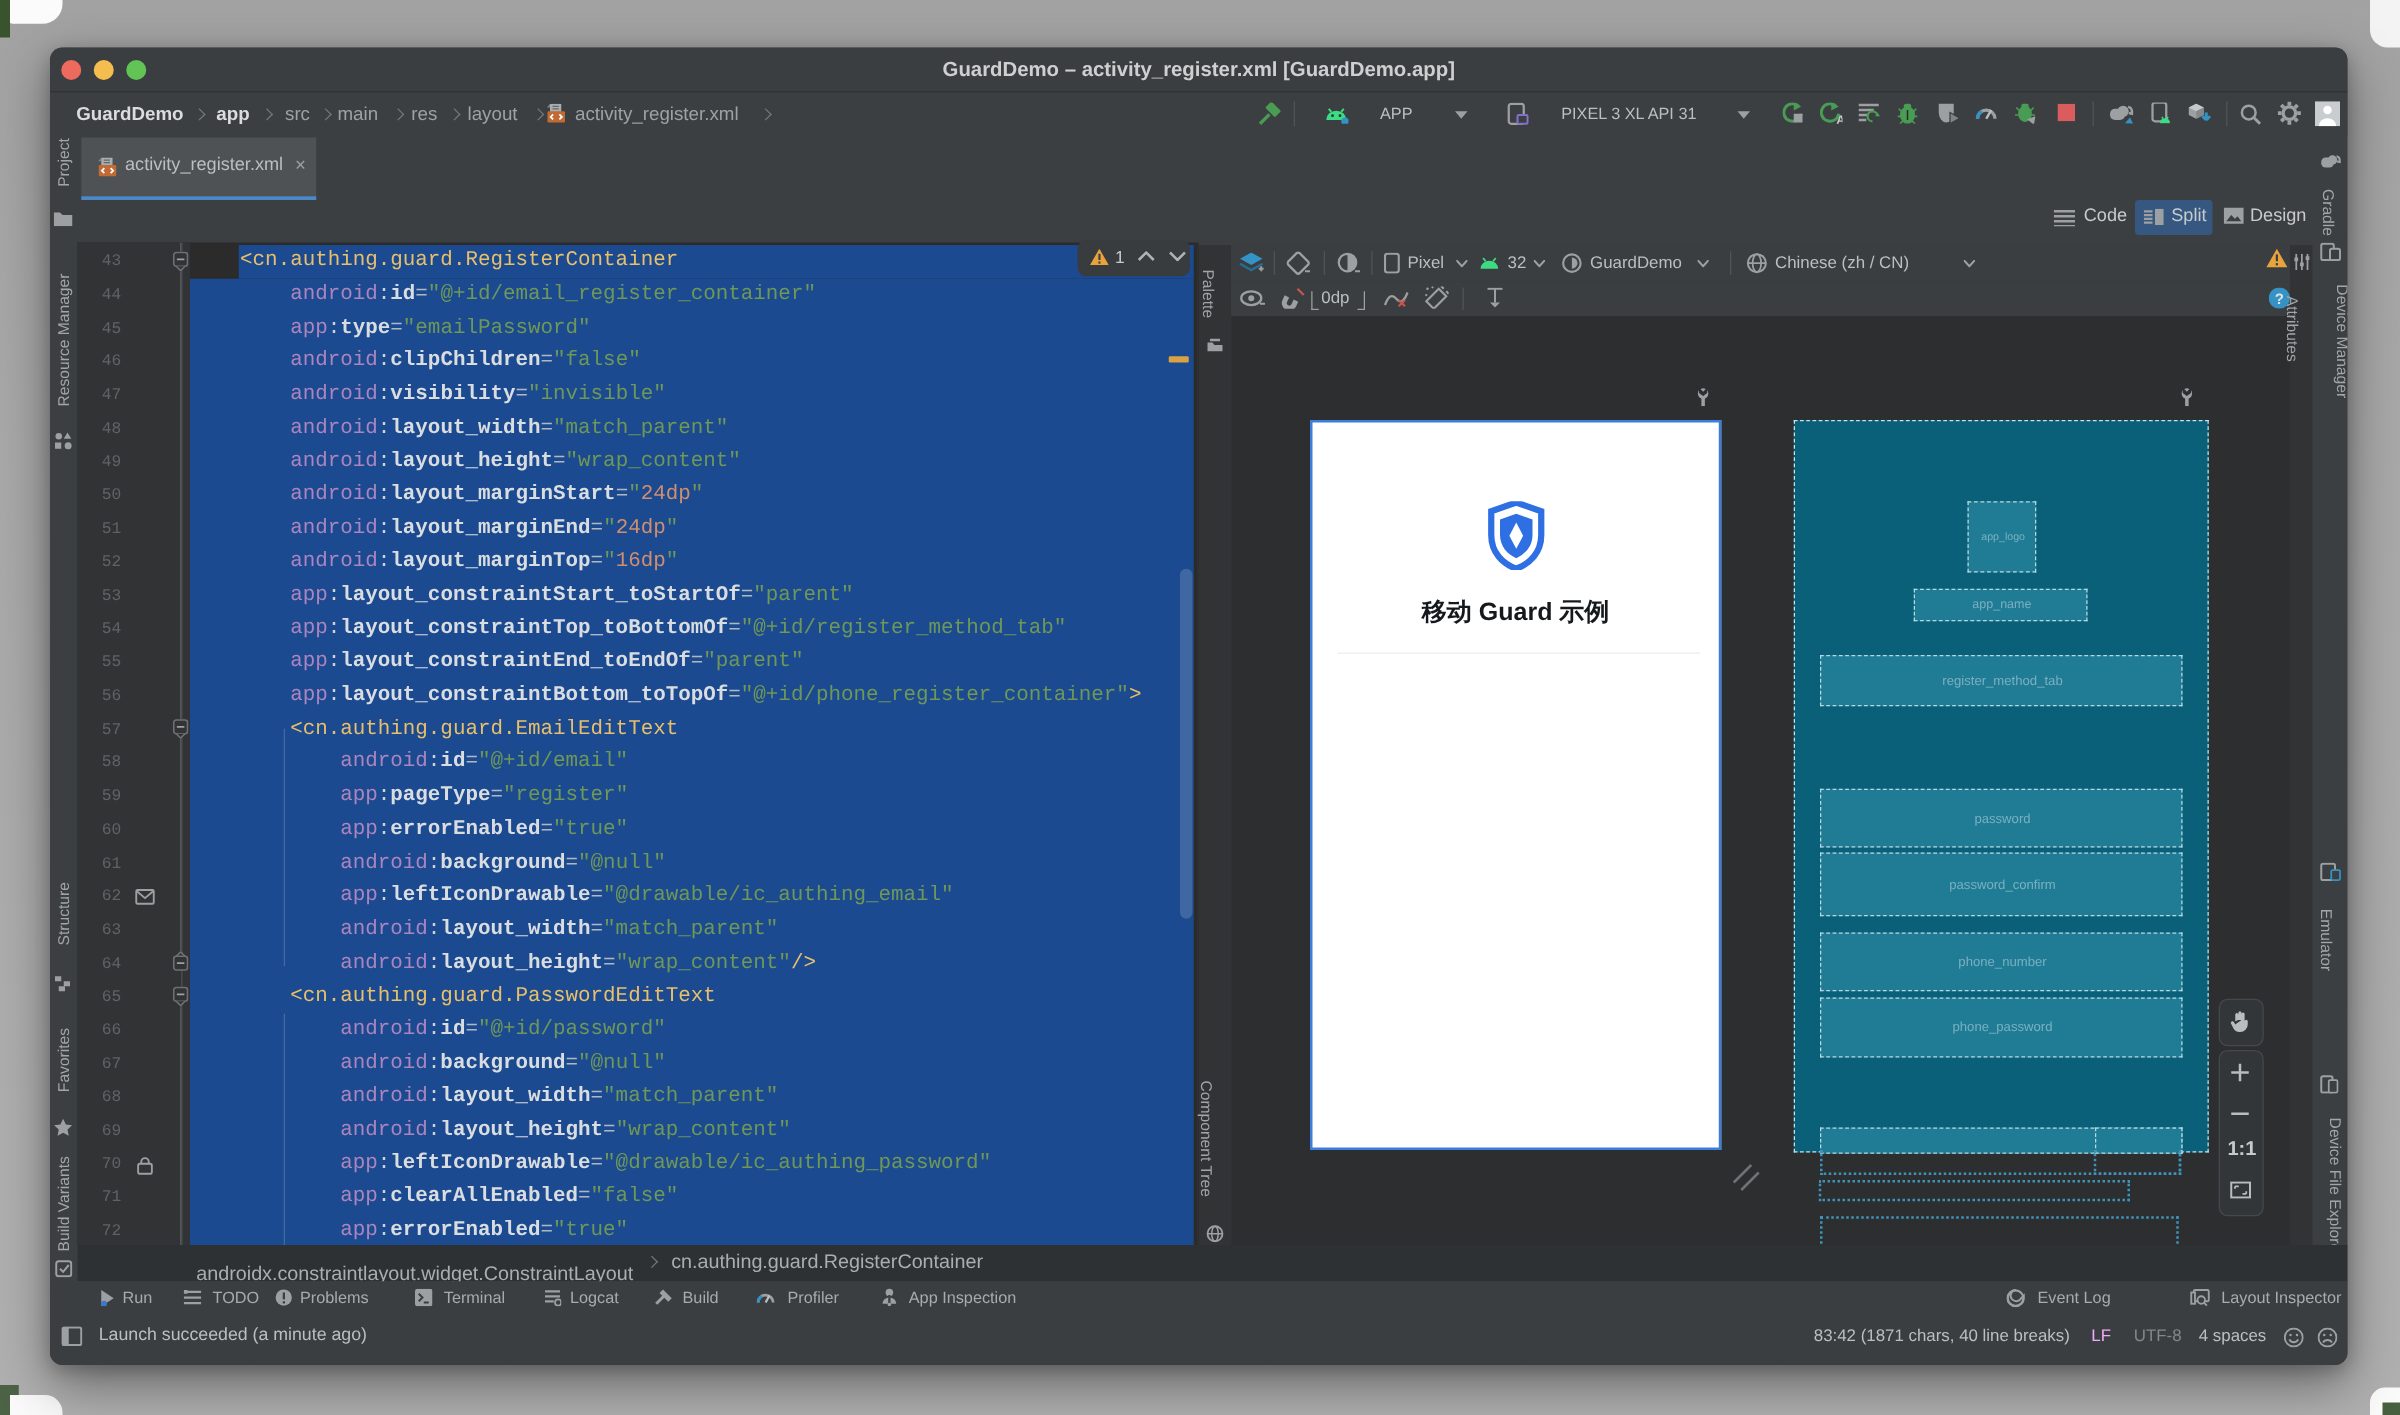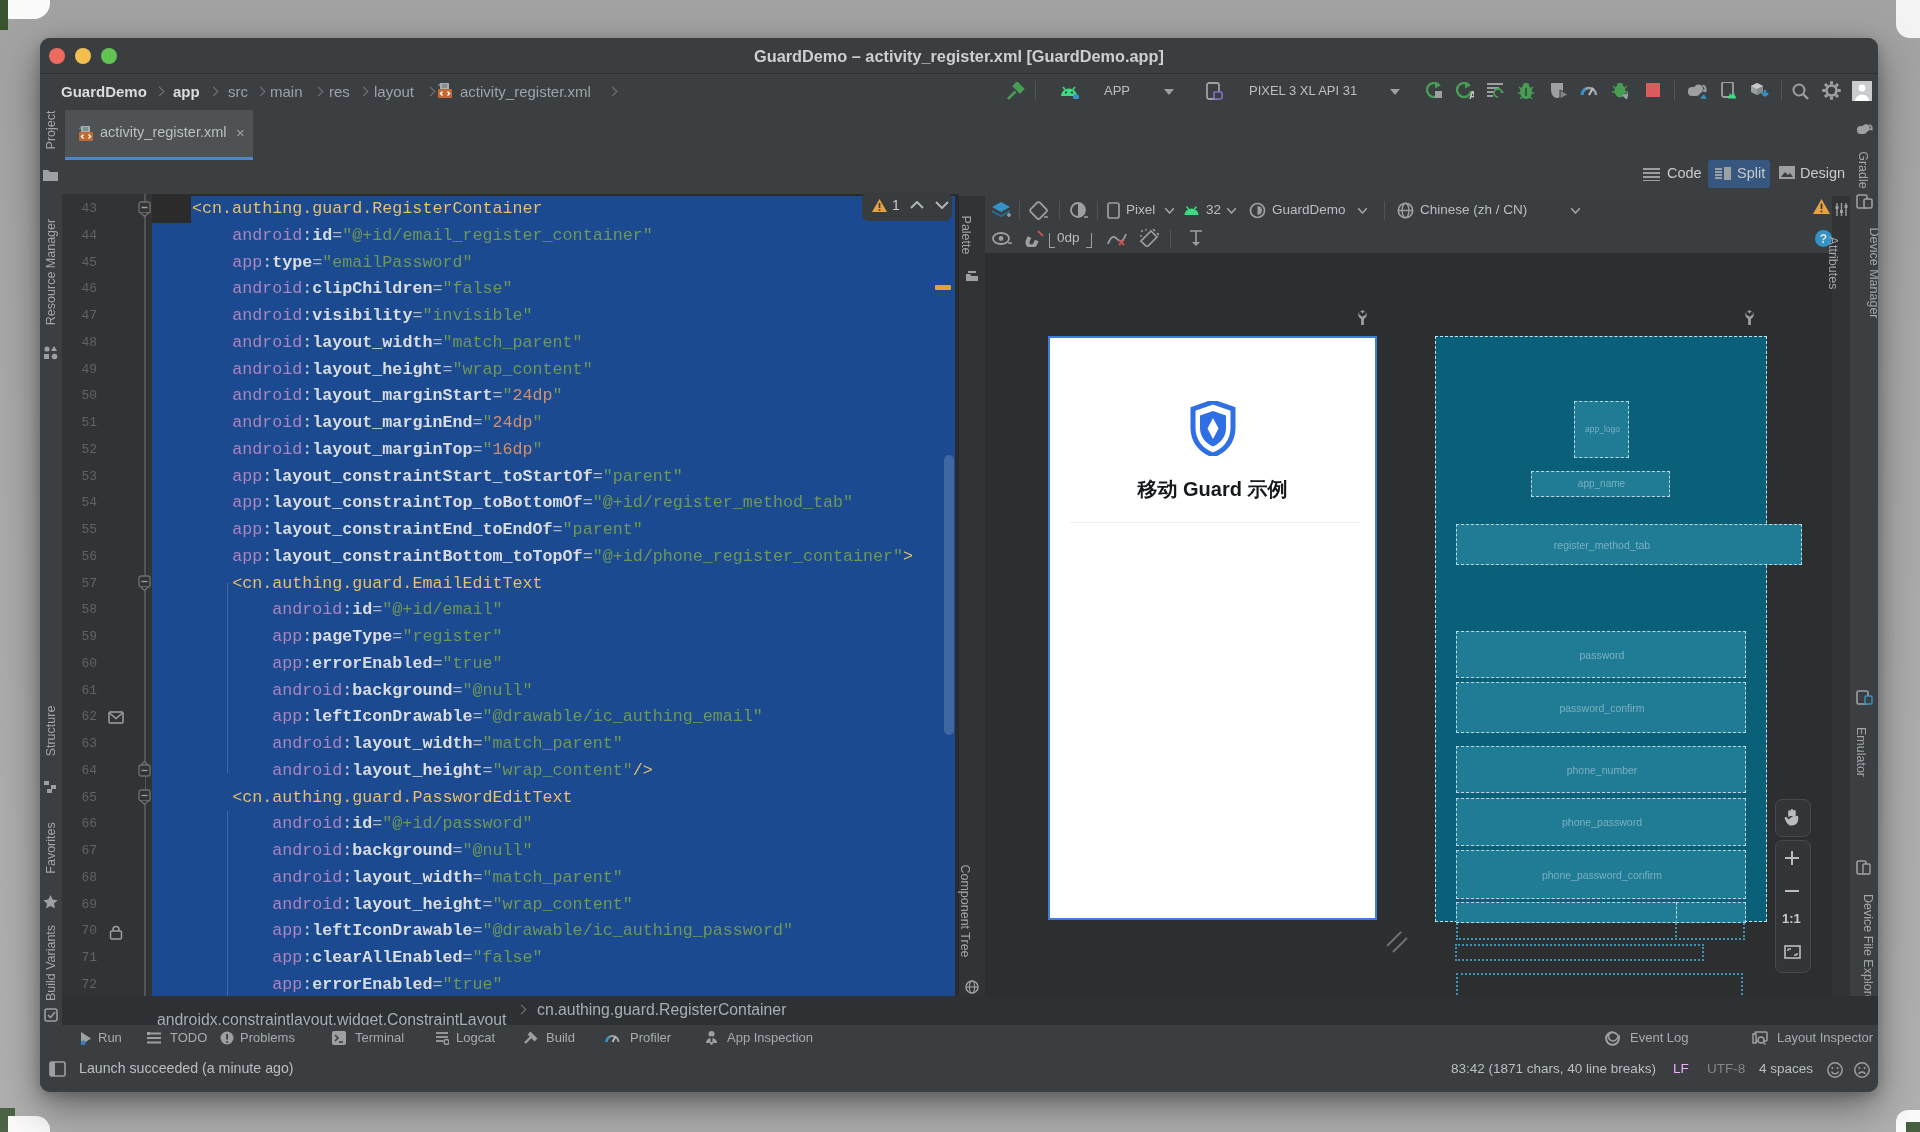--- a/index.html
+++ b/index.html
@@ -600,38 +600,35 @@
         <div class="abs" style="left:0;top:138px;width:325px;text-align:center;font-size:20px;font-weight:700;color:#16191c;">移动 Guard 示例</div>
         <div class="abs" style="left:20px;top:184px;width:290px;height:1px;background:#ededee;"></div>
       </div>
       <div id="phoneB">
         <div class="bbox" style="left:138px;top:64px;width:55px;height:57px;">
           <div style="position:absolute;left:0;top:21.5px;width:55px;color:#79b0c1;font-size:8.5px;text-align:center;">app_logo</div>
         </div>
         <div class="bbox" style="left:95px;top:134px;width:139px;height:26px;">
           <div style="position:absolute;left:0;top:6.0px;width:139px;color:#79b0c1;font-size:10px;text-align:center;">app_name</div>
         </div>
-        <div class="bbox" style="left:20px;top:187px;width:346px;height:41px;">
+        <div class="bbox" style="left:20px;top:187px;width:290px;height:41px;">
           <div style="position:absolute;left:0;top:13.5px;width:290px;color:#79b0c1;font-size:10.5px;text-align:center;">register_method_tab</div>
         </div>
         <div class="bbox" style="left:20px;top:294px;width:290px;height:47px;">
           <div style="position:absolute;left:0;top:16.5px;width:290px;color:#79b0c1;font-size:10.5px;text-align:center;">password</div>
         </div>
         <div class="bbox" style="left:20px;top:345px;width:290px;height:51px;">
           <div style="position:absolute;left:0;top:18.5px;width:290px;color:#79b0c1;font-size:10.5px;text-align:center;">password_confirm</div>
         </div>
         <div class="bbox" style="left:20px;top:409px;width:290px;height:47px;">
           <div style="position:absolute;left:0;top:16.5px;width:290px;color:#79b0c1;font-size:10.5px;text-align:center;">phone_number</div>
         </div>
         <div class="bbox" style="left:20px;top:461px;width:290px;height:48px;">
           <div style="position:absolute;left:0;top:17.0px;width:290px;color:#79b0c1;font-size:10.5px;text-align:center;">phone_password</div>
         </div>
-        <div class="bbox" style="left:20px;top:513px;width:290px;height:49px;">
-          <div style="position:absolute;left:0;top:17.5px;width:290px;color:#79b0c1;font-size:10.5px;text-align:center;">phone_password_confirm</div>
-        </div>
         <div class="bbox" style="left:20px;top:565px;width:290px;height:21px;"></div>
         <div class="bbox" style="left:240px;top:565px;width:70px;height:21px;"></div>
       </div>
       <div class="dot" style="left:471px;top:667px;width:289px;height:20px;border-top:none;"></div>
       <div class="dot" style="left:690px;top:667px;width:70px;height:20px;border-top:none;"></div>
       <div class="dot" style="left:470px;top:691px;width:249px;height:17px;"></div>
       <div class="dot" style="left:471px;top:720px;width:287px;height:38px;border-bottom:none;"></div>
       <div class="ic" style="left:400px;top:677px;">
         <svg width="24" height="24" viewBox="0 0 24 24">
           <g stroke="#6f7375" stroke-width="2">
@@ -653,21 +650,21 @@
             <line x1="8" y1="1" x2="8" y2="15"></line>
             <line x1="1" y1="8" x2="15" y2="8"></line>
           </g>
         </svg>
       </div>
       <div class="ic" style="left:799px;top:630px;">
         <svg width="16" height="16" viewBox="0 0 16 16">
           <line x1="1" y1="8" x2="15" y2="8" stroke="#b9bdbf" stroke-width="2"></line>
         </svg>
       </div>
-      <div class="abs" style="left:797px;top:658px;font-size:13px;color:#c8cbcd;font-weight:700;white-space:nowrap;">1:1</div>
+      <div class="abs" style="left:797px;top:658px;font-size:16px;color:#c8cbcd;font-weight:700;white-space:nowrap;">1:1</div>
       <div class="ic" style="left:799px;top:692px;">
         <svg width="17" height="14" viewBox="0 0 17 14">
           <rect x="1" y="1" width="15" height="12" fill="none" stroke="#b9bdbf" stroke-width="1.6"></rect>
           <path d="M4 4 h3 M4 4 v2 M13 10 h-3 M13 10 v-2" stroke="#b9bdbf" stroke-width="1.4" fill="none"></path>
         </svg>
       </div>
   </div>
   <div id="attrstripe"></div>
   <div class="ic" style="left:1795px;top:165px;">
       <svg width="13" height="13" viewBox="0 0 13 13">

